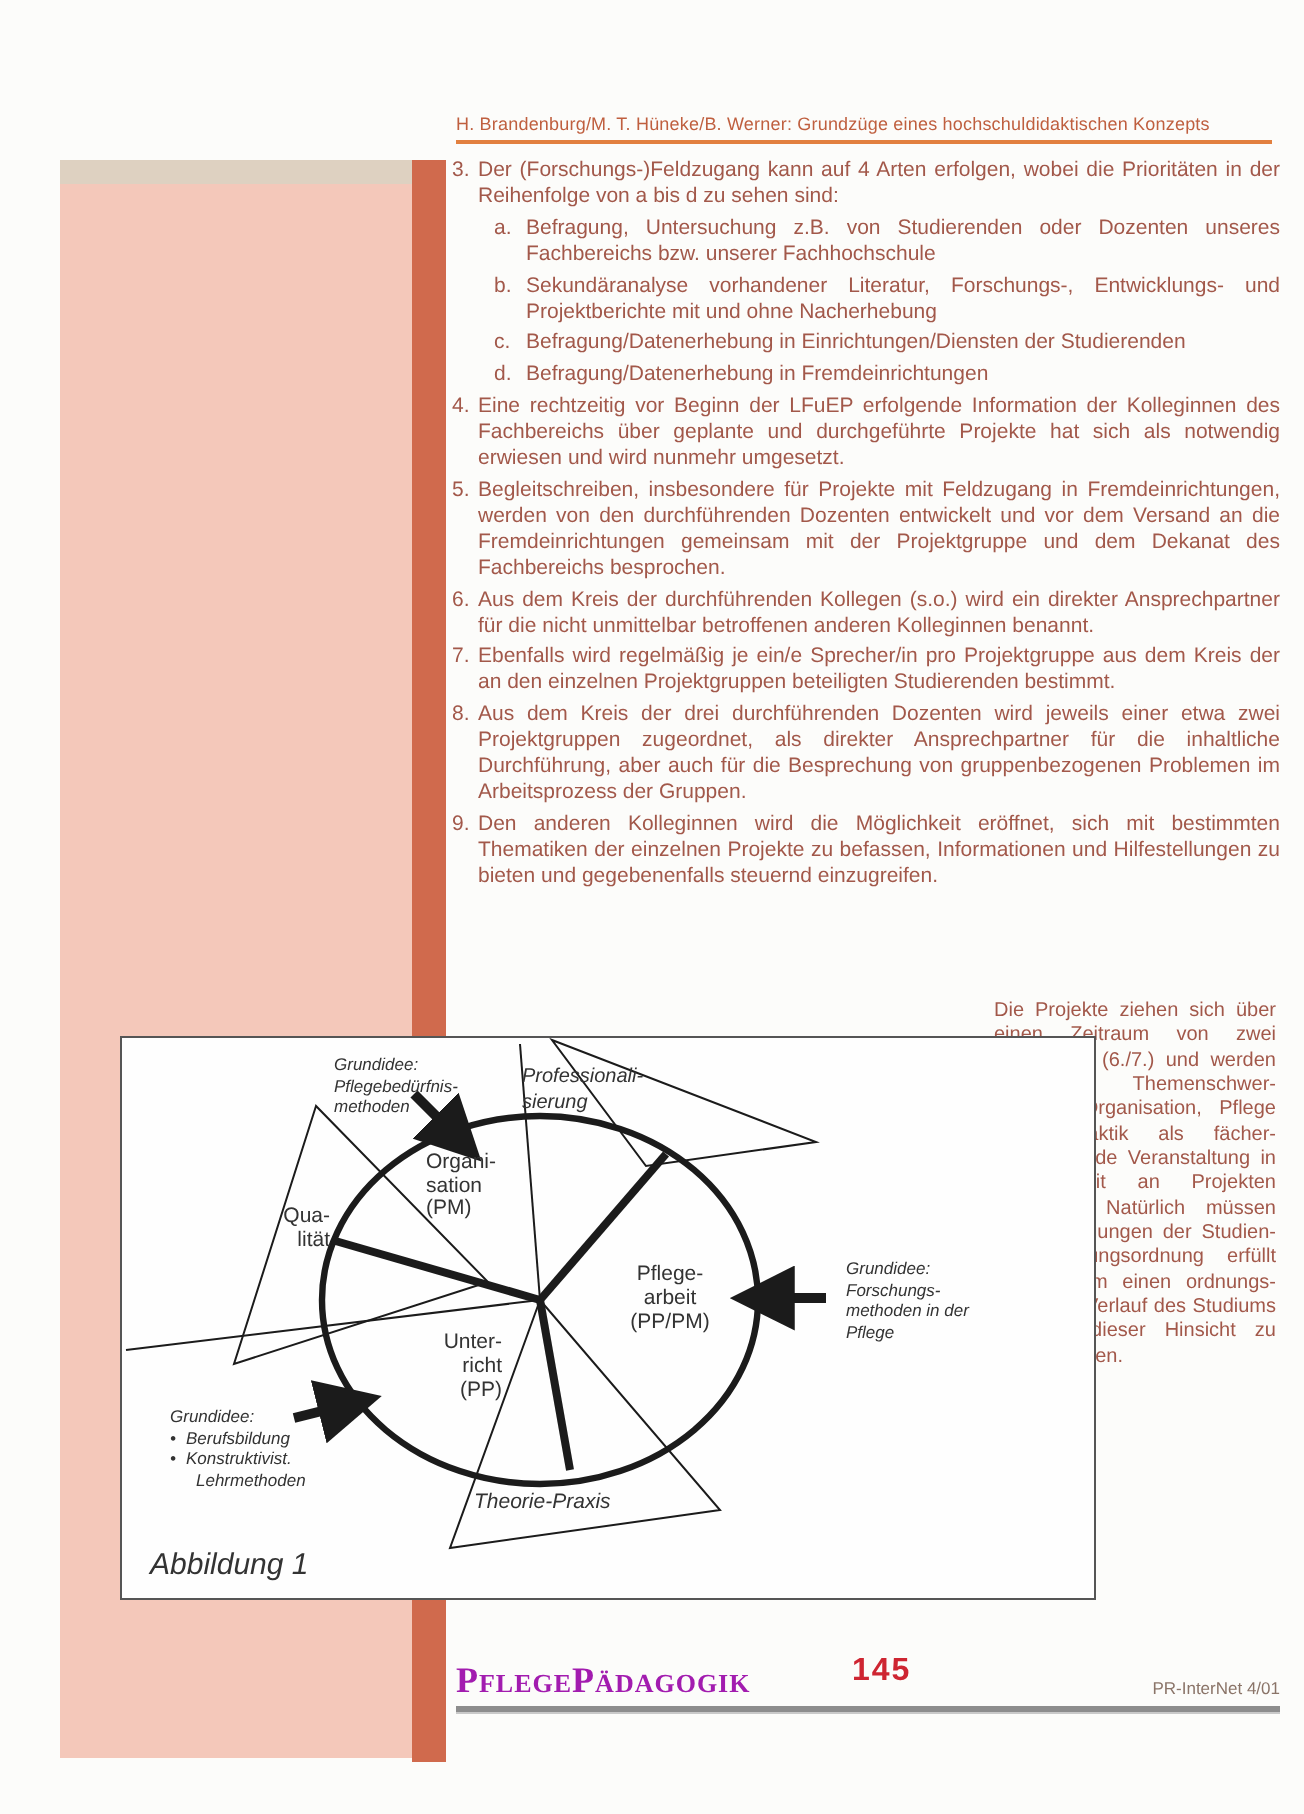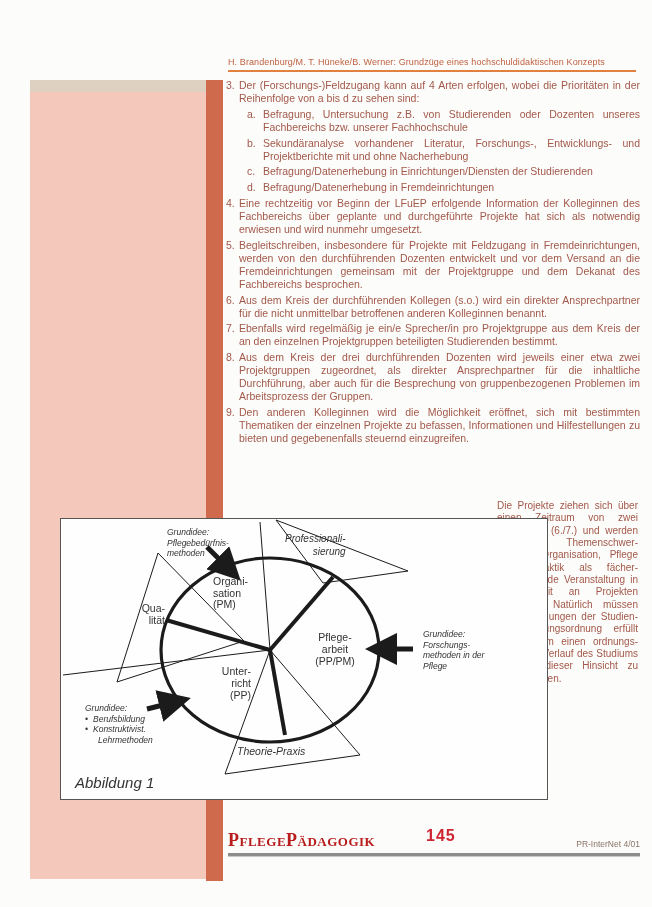--- a/index.html
+++ b/index.html
@@ -31,35 +31,35 @@
   .heading-line1{display:flex;justify-content:space-between;}
   .section-body{margin-top:6px;color:#a2584a;font-size:10px;line-height:12.35px;
                 text-align:justify;hyphens:auto;overflow-wrap:break-word;}
 
   
   .figure-box{position:absolute;left:60px;top:518px;width:488px;height:282px;
               background:#fefefe;border:1px solid #555;box-sizing:border-box;}
   .fig-svg{position:absolute;left:0;top:0;}
   .fig-label{position:absolute;color:#333;}
   .lbl-grundidee-top{left:106px;top:8px;font-style:italic;font-size:8.5px;line-height:10.5px;}
-  .lbl-prof{left:224px;top:14px;font-style:italic;font-size:10px;line-height:12.5px;text-align:right;}
+  .lbl-prof{left:200px;top:14px;font-style:italic;font-size:10px;line-height:12.5px;}
   .lbl-organisation{left:152px;top:57px;width:64px;text-align:left;font-size:10.5px;line-height:11.5px;}
   .lbl-qualitaet{left:66px;top:84px;width:38px;text-align:right;font-size:10.5px;line-height:11.5px;}
   .lbl-pflegearbeit{left:236px;top:112px;width:76px;text-align:center;font-size:10.5px;line-height:12px;}
   .lbl-unterricht{left:126px;top:146px;width:64px;text-align:right;font-size:10.5px;line-height:12px;}
   .lbl-theorie{left:176px;top:226px;font-style:italic;font-size:10.5px;}
   .lbl-grundidee-right{left:362px;top:110px;font-style:italic;font-size:8.5px;line-height:10.5px;}
   .lbl-grundidee-bottom{left:24px;top:184px;font-style:italic;font-size:8.5px;line-height:10.5px;}
   .bullet-row{display:flex;gap:5px;}
   .bullet-indent{padding-left:13px;}
   .fig-caption{position:absolute;left:14px;top:255px;font-style:italic;font-size:15px;color:#333;}
 
   
   .footer-brand{position:absolute;left:228px;top:830px;font-family:"Liberation Serif",serif;
-                font-variant:small-caps;font-weight:bold;font-size:18px;color:#b91c1c;letter-spacing:.5px;}
+                font-variant:small-caps;font-weight:bold;font-size:18px;color:#a21caf;letter-spacing:.5px;}
   .footer-page{position:absolute;left:426px;top:827px;font-size:16px;font-weight:bold;
                color:#ce2531;letter-spacing:1px;}
   .footer-rule{position:absolute;left:228px;top:853px;width:412px;height:3px;background:#8d8d8d;
                border-bottom:1px solid #c9c9c9;}
   .footer-issue{position:absolute;right:12px;top:839px;font-size:8.5px;color:#8a7468;}
 </style>
 </head>
 <body>
 
 <div class="page">

